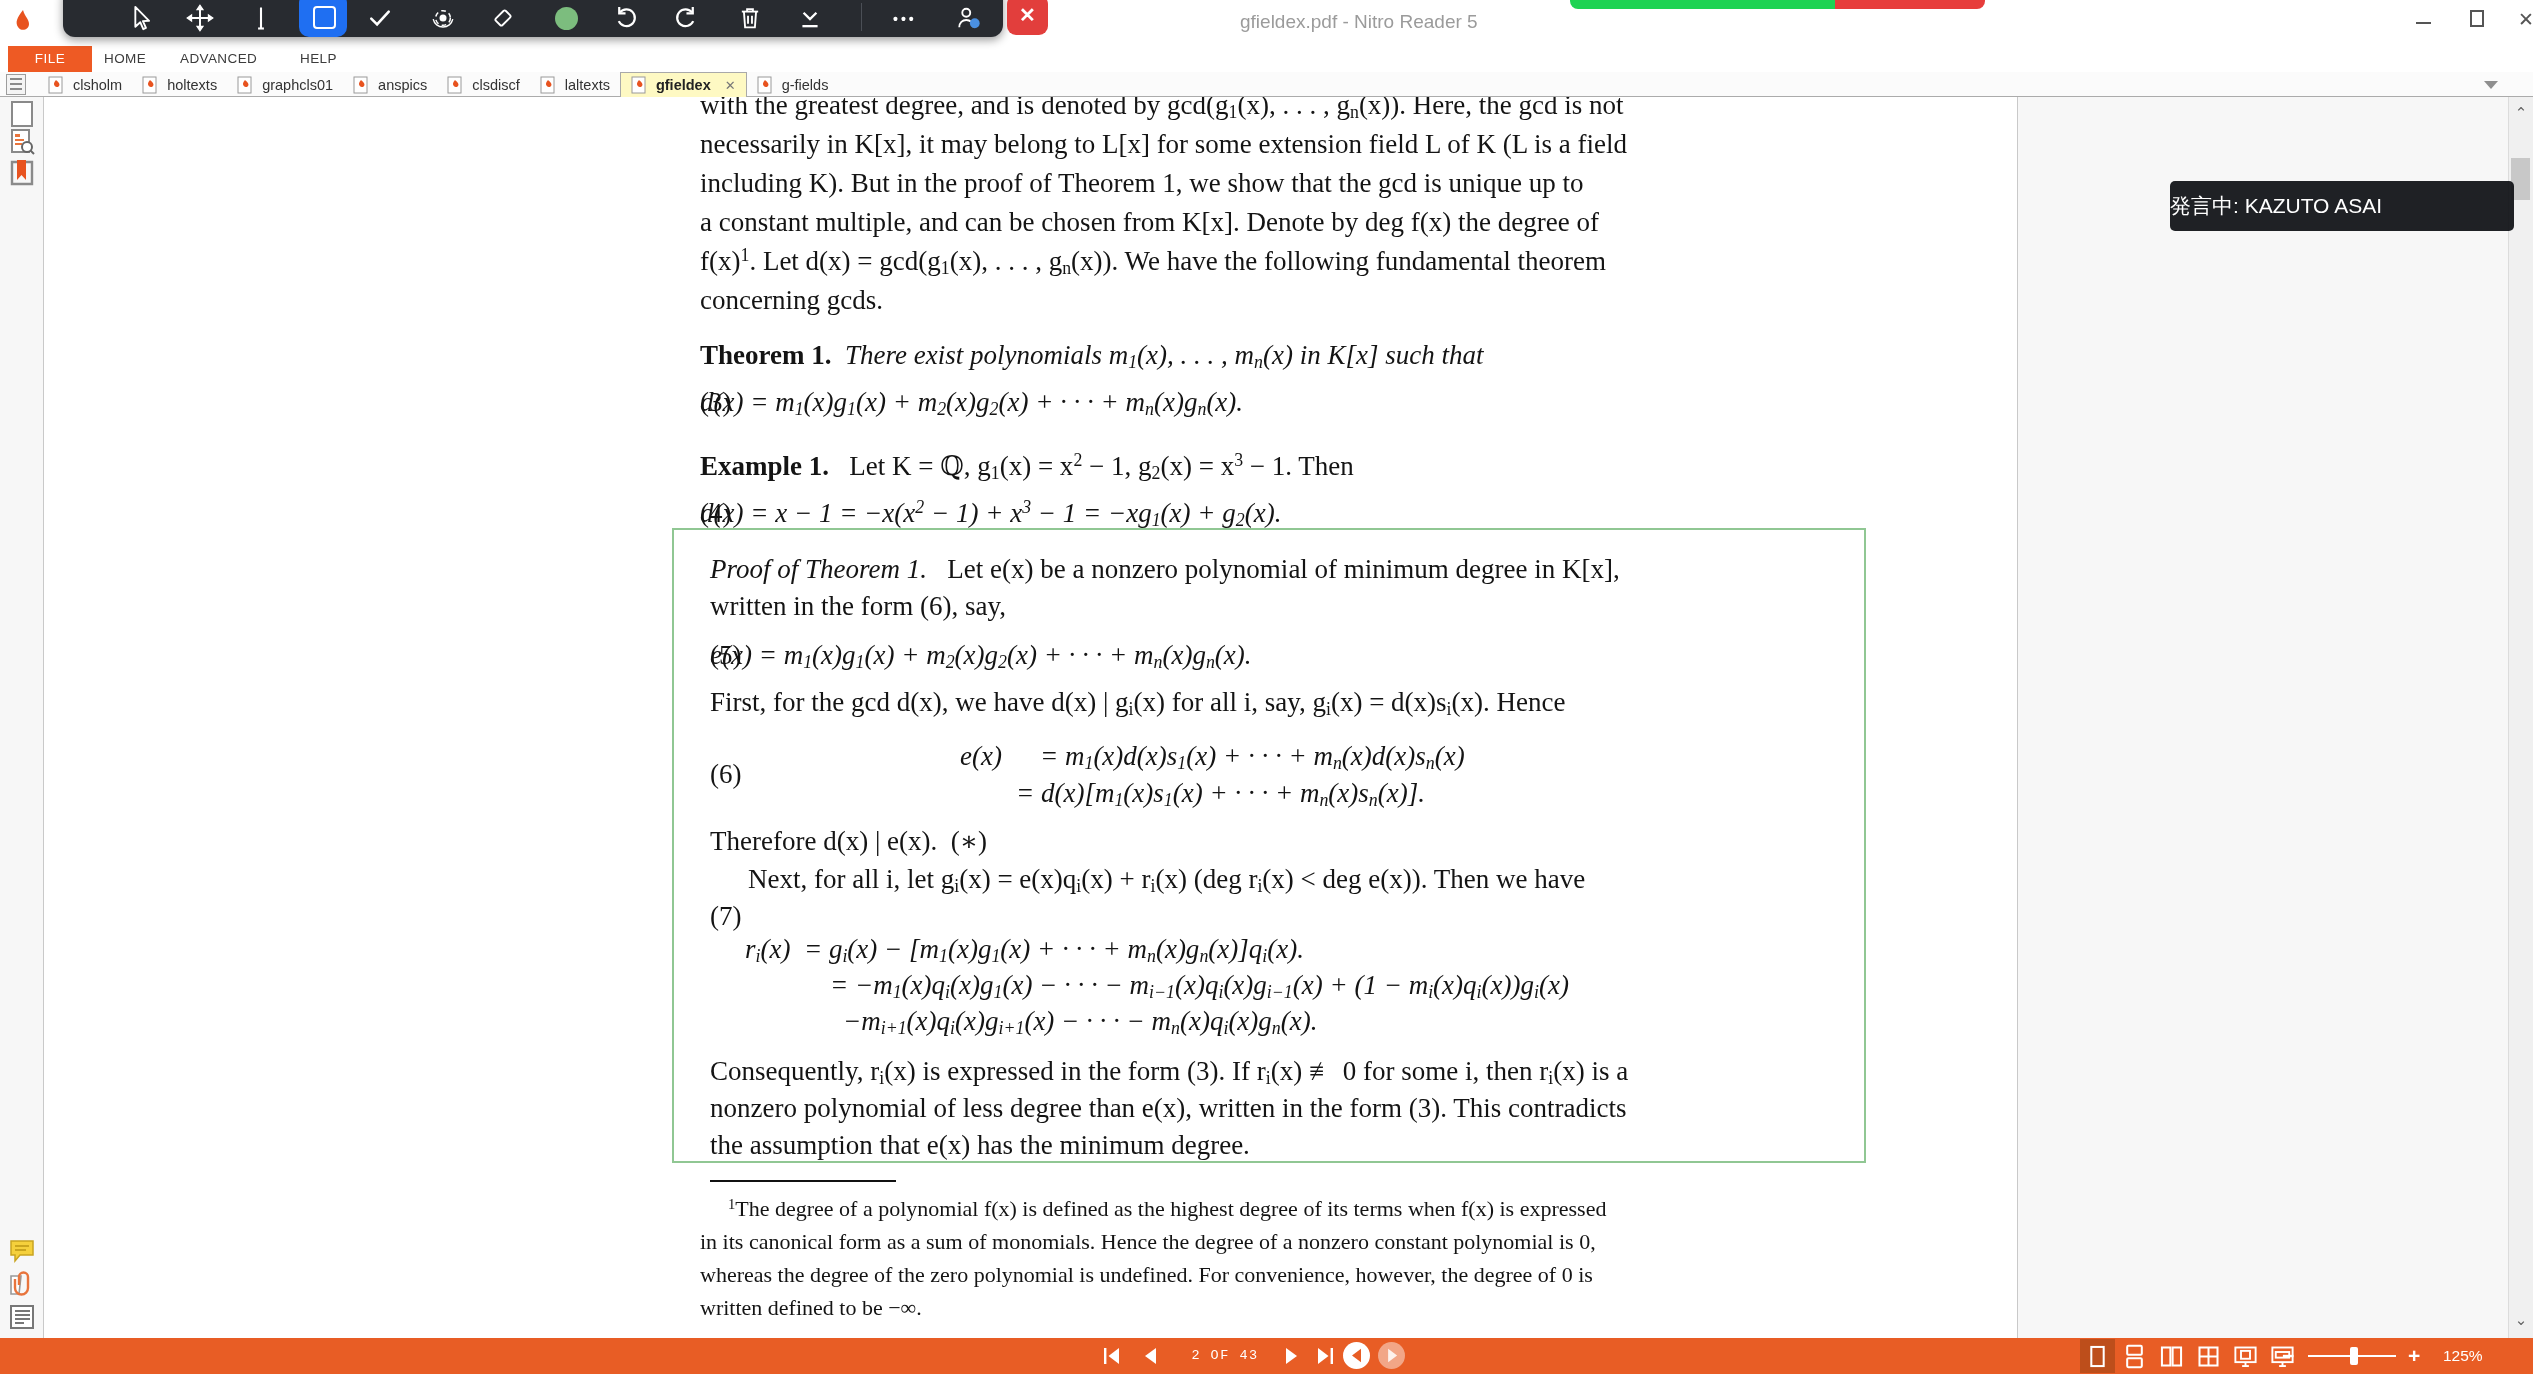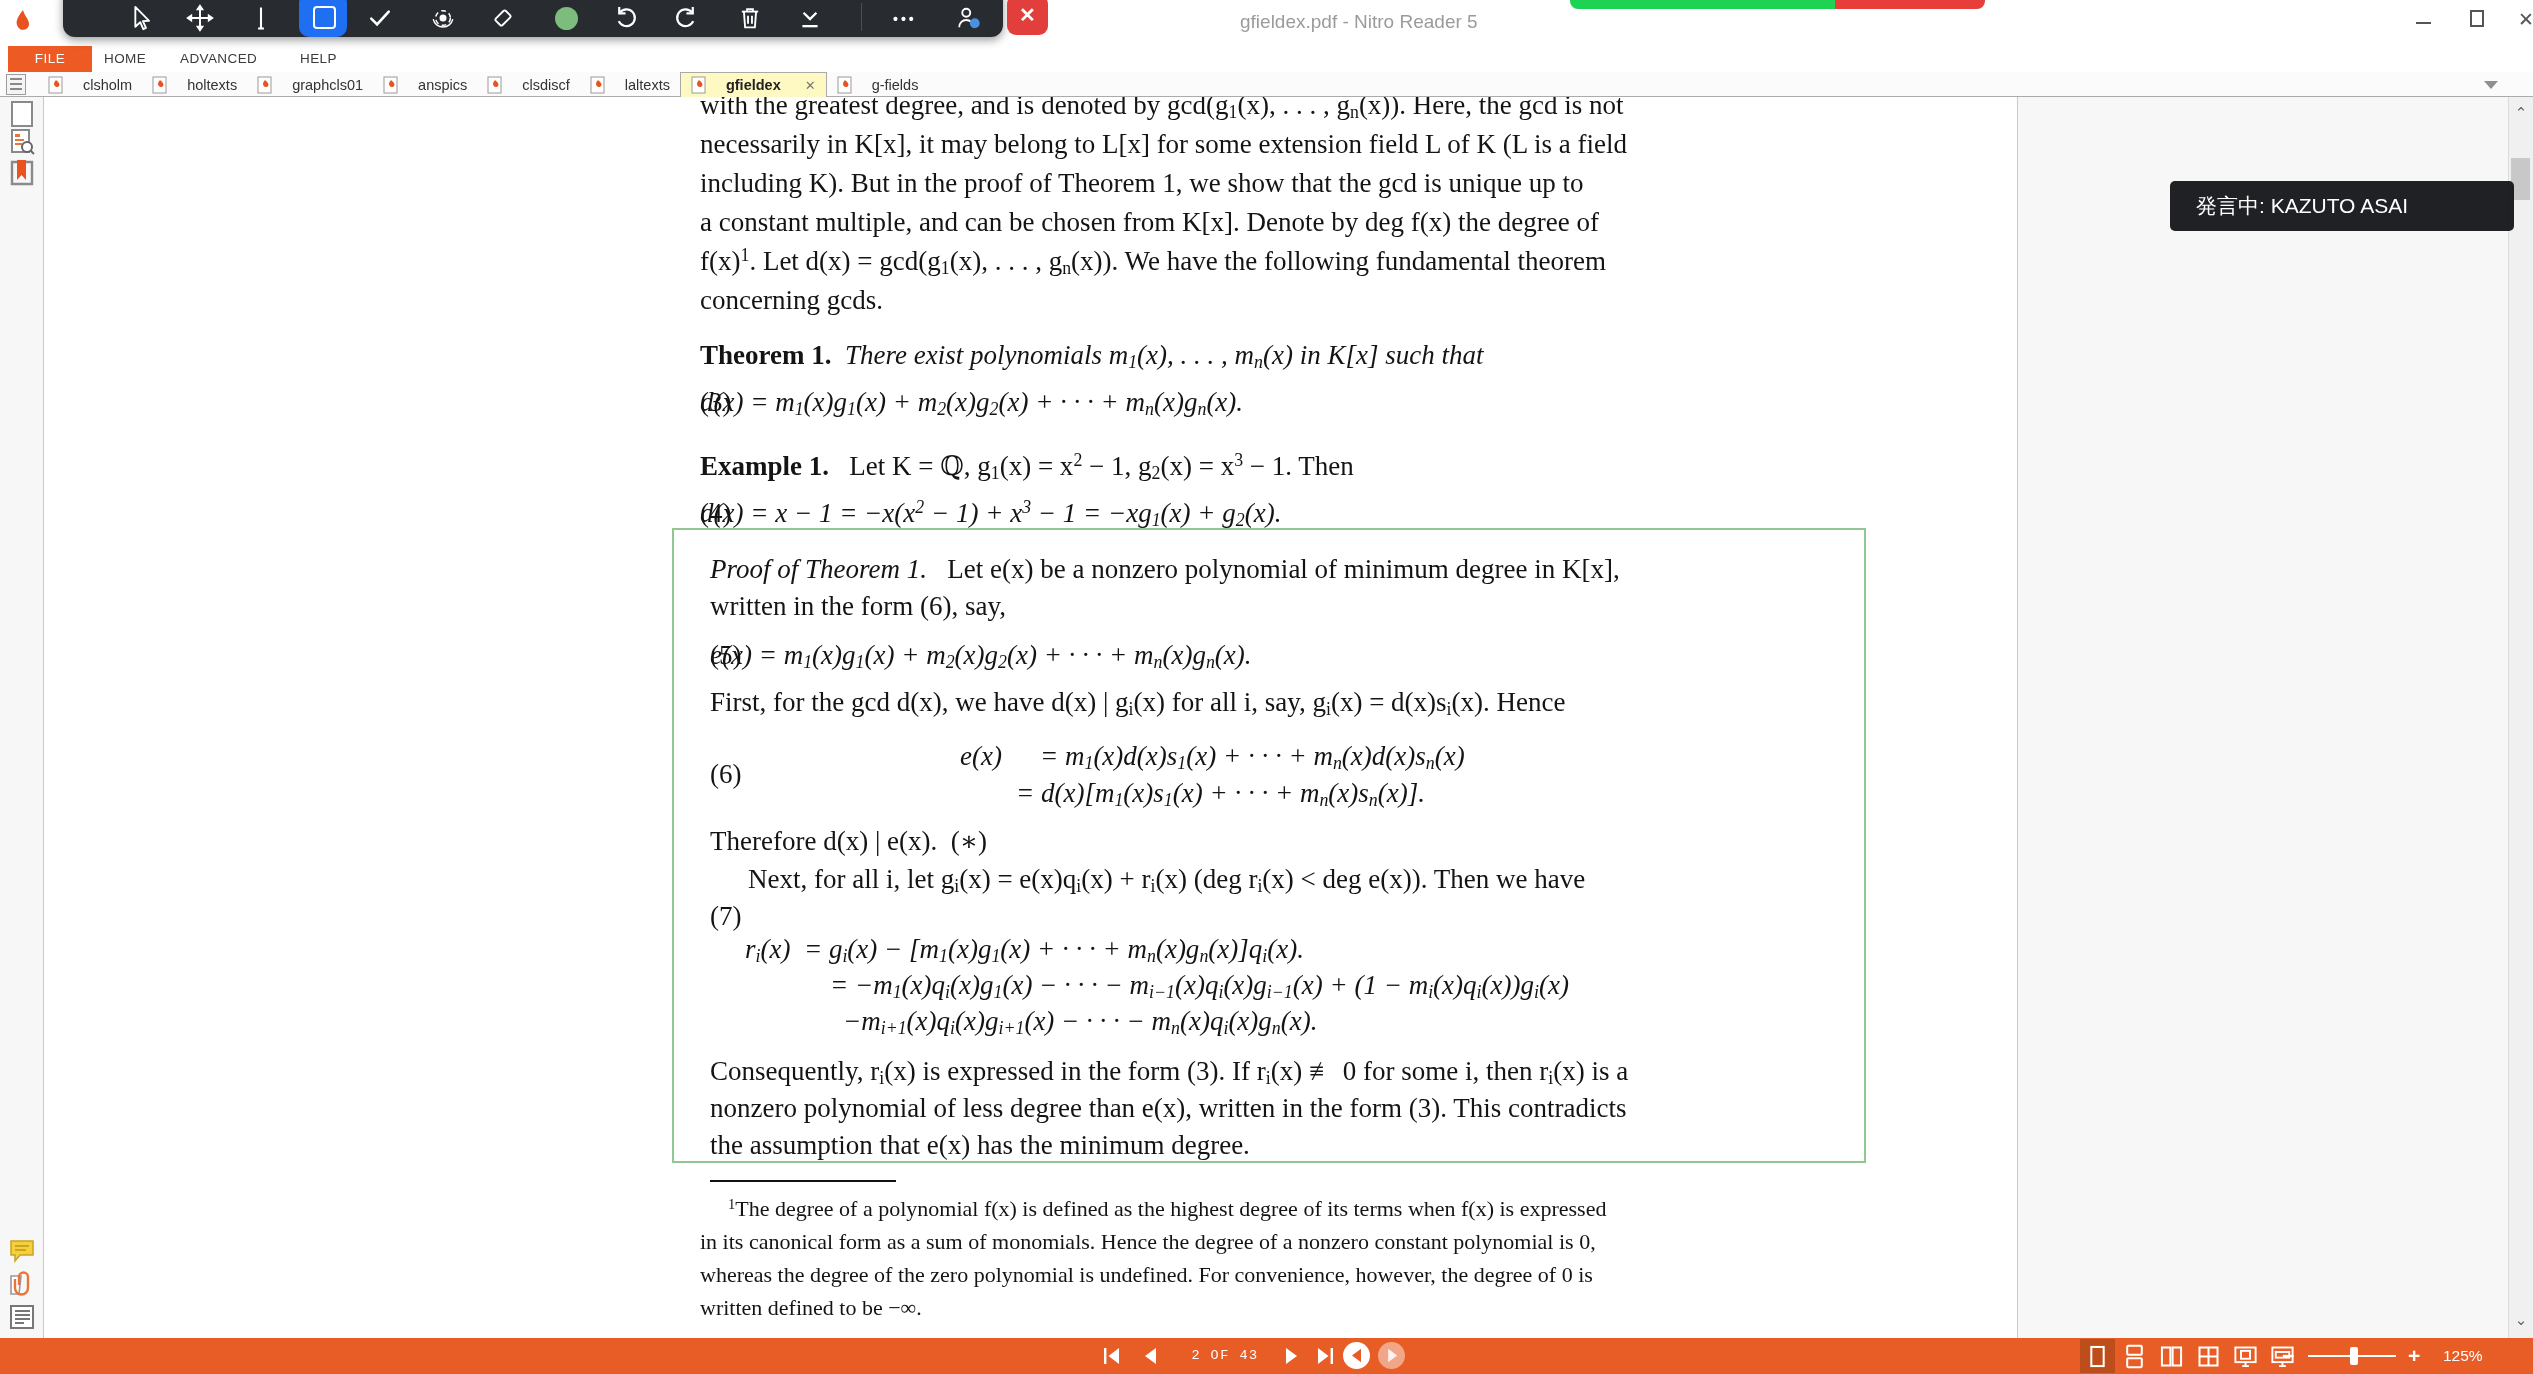--- a/index.html
+++ b/index.html
@@ -19,21 +19,21 @@
   .menubar{position:absolute;left:0;top:46px;width:2533px;height:26px;background:#fff;}
   .menu-file{position:absolute;left:8px;top:0;width:84px;height:26px;background:#ee5a24;color:#fff;
              font-size:13.5px;text-align:center;line-height:26px;letter-spacing:.5px;}
   .menu-item{position:absolute;top:0;height:26px;line-height:26px;font-size:13.5px;color:#3c3c3c;letter-spacing:.4px;}
 
   
   .tabbar{position:absolute;left:0;top:72px;width:2533px;height:25px;background:#fbfbfb;border-bottom:1px solid #ababab;box-sizing:border-box;}
   .panel-btn{position:absolute;left:6px;top:2px;width:20px;height:21px;background:#f4f4f4;border:1px solid #9d9d9d;box-sizing:border-box;}
   .panel-btn i{display:block;height:2px;background:#8a8a8a;margin:3px 3px 0 3px;}
   .tabs{position:absolute;left:38px;top:0;height:25px;display:flex;}
-  .tab{display:flex;align-items:center;gap:20px;padding:0 10px;font-size:14.5px;color:#333;height:25px;box-sizing:border-box;}
+  .tab{display:flex;align-items:center;gap:10px;padding:0 10px;font-size:14.5px;color:#333;height:25px;box-sizing:border-box;}
   .tab.active{background:#fef9c3;border:1px solid #a9a9a9;border-bottom:none;font-weight:bold;color:#222;}
   .tab .tclose{color:#777;font-size:13px;margin-left:4px;font-weight:normal;}
   .tab-overflow{position:absolute;left:2484px;top:9px;width:0;height:0;border-left:7px solid transparent;border-right:7px solid transparent;border-top:8px solid #8f8f8f;}
 
   
   .sidebar{position:absolute;left:0;top:97px;width:44px;height:1241px;background:#f7f7f7;border-right:1px solid #c9c9c9;box-sizing:border-box;}
   .sbicon{position:absolute;left:8px;width:28px;height:28px;}
 
   
   .viewport{position:absolute;left:44px;top:97px;width:1973px;height:1241px;background:#ffffff;overflow:hidden;
@@ -50,21 +50,21 @@
   .proofbox{position:absolute;left:628px;top:431px;width:1194px;height:635px;border:2px solid #90c793;box-sizing:border-box;}
   .fnrule{position:absolute;left:666px;top:1083px;width:186px;height:2px;background:#111;}
 
   
   .scrollbar{position:absolute;left:2508px;top:97px;width:25px;height:1241px;background:#f0f0f0;border-left:1px solid #dcdcdc;box-sizing:border-box;}
   .sb-arrow{position:absolute;left:4px;width:16px;height:16px;color:#5f5f5f;font-size:15px;line-height:16px;text-align:center;}
   .sb-thumb{position:absolute;left:2px;top:61px;width:19px;height:42px;background:#c8c8c8;}
 
   
   .speaker{position:absolute;left:2170px;top:181px;width:344px;height:50px;background:rgba(17,19,23,.94);
-           border-radius:5px;color:#fff;font-size:21px;line-height:50px;padding-left:26px;box-sizing:border-box;z-index:60;}
+           border-radius:5px;color:#fff;font-size:21px;line-height:50px;box-sizing:border-box;z-index:60;}
 
   
   .anno{position:absolute;left:63px;top:-15px;width:940px;height:52px;background:#282b30;border-radius:12px;
         box-shadow:0 3px 10px rgba(0,0,0,.4);z-index:70;}
   .tbtn{position:absolute;top:19px;width:28px;height:28px;transform:translateX(-50%);}
   .tbtn svg{width:28px;height:28px;display:block;}
   .tsep{position:absolute;left:798px;top:18px;width:1px;height:28px;background:#4b4f56;}
   .active-tool{position:absolute;left:236px;top:8px;width:48px;height:44px;background:#1f6ff2;border-radius:10px;}
   .active-tool .sq{position:absolute;left:14px;top:13px;width:19px;height:19px;border:2.5px solid #fff;border-radius:4px;}
   .green-dot{position:absolute;left:492px;top:22px;width:23px;height:23px;border-radius:50%;background:#7cbd7e;}

